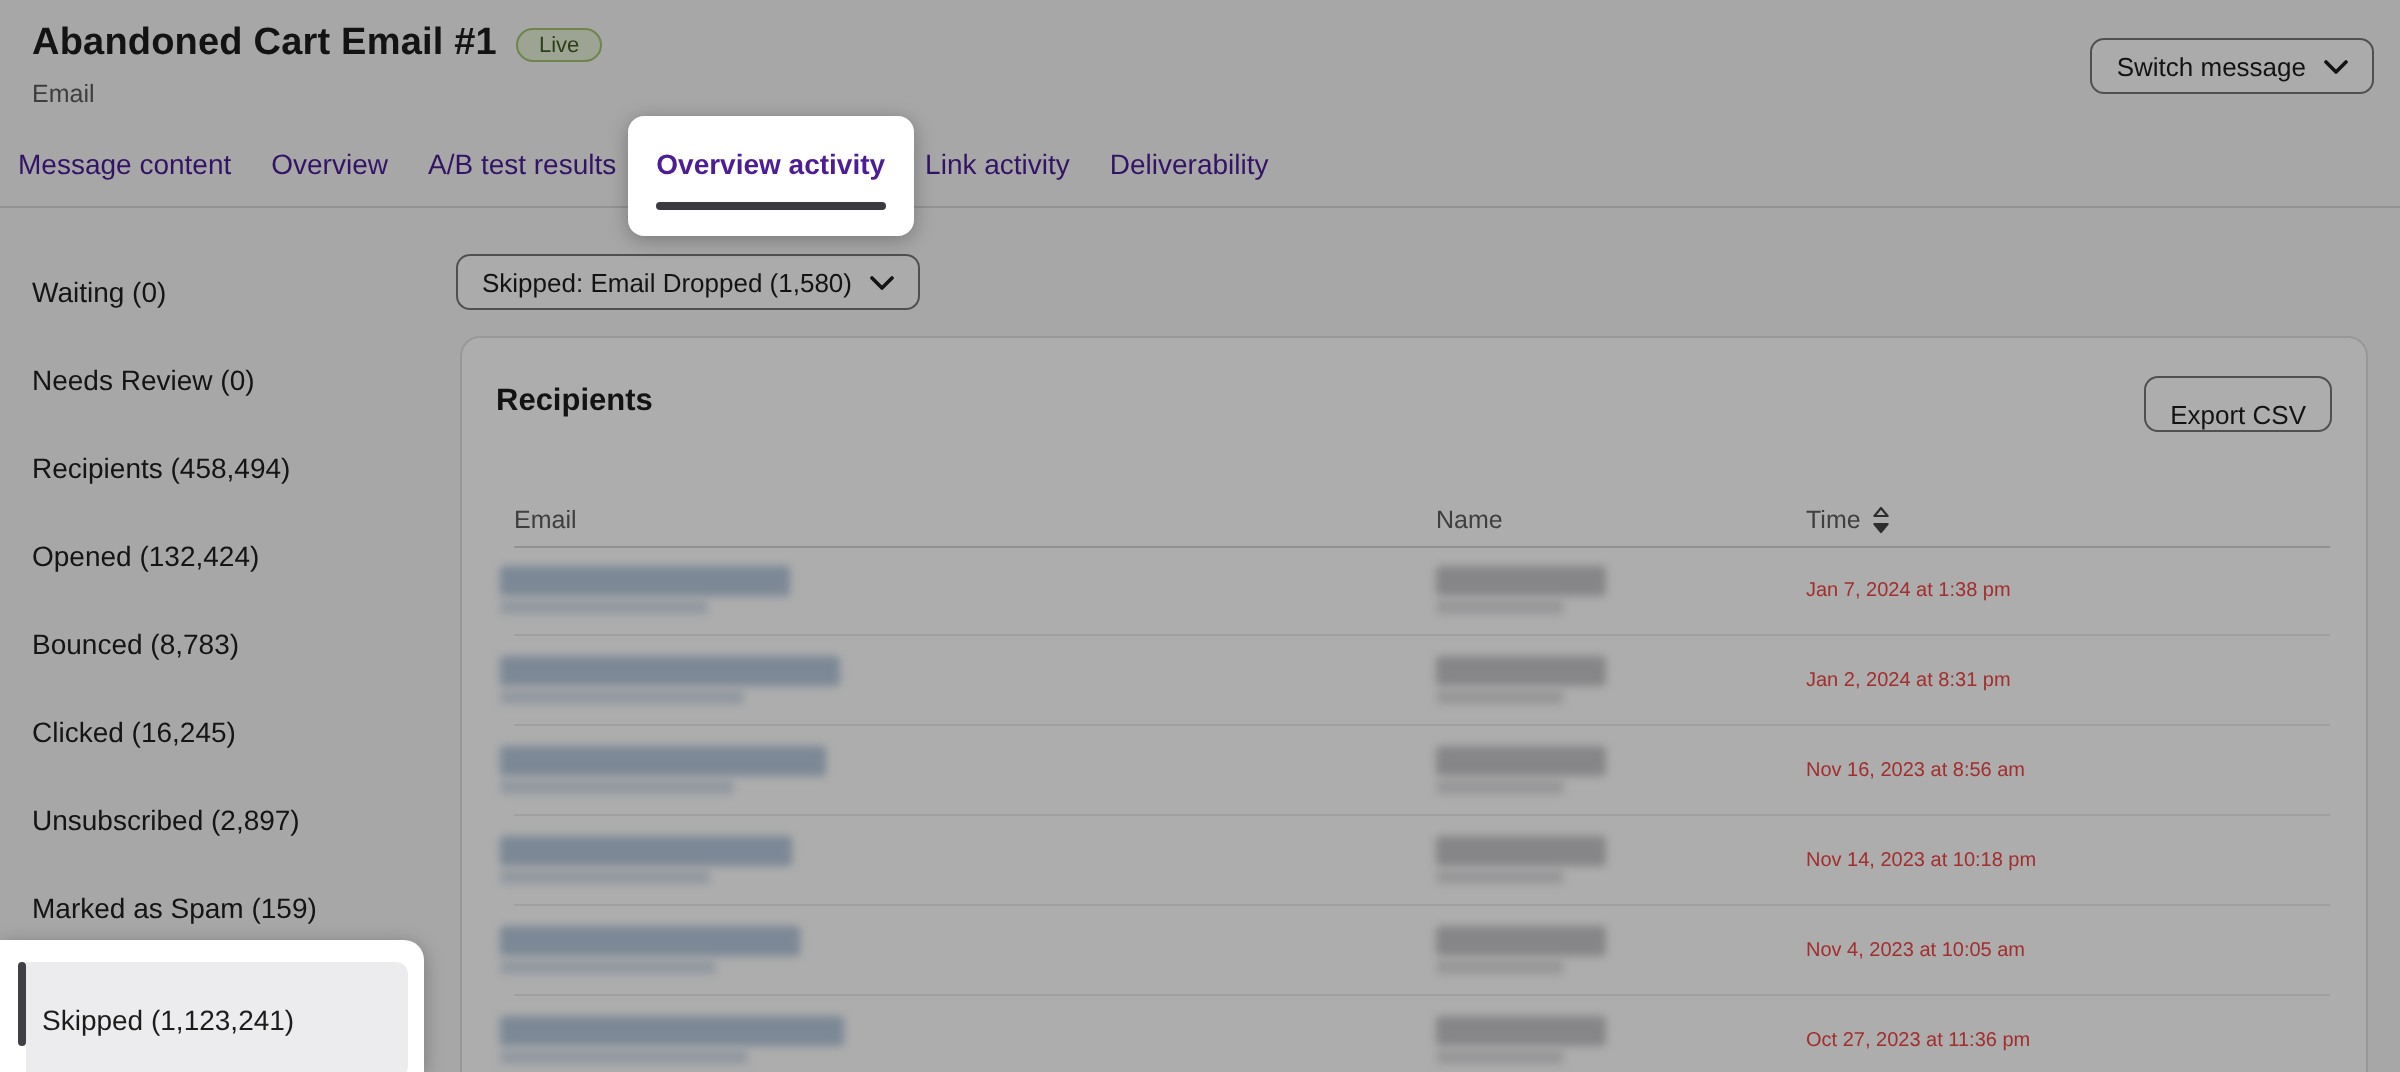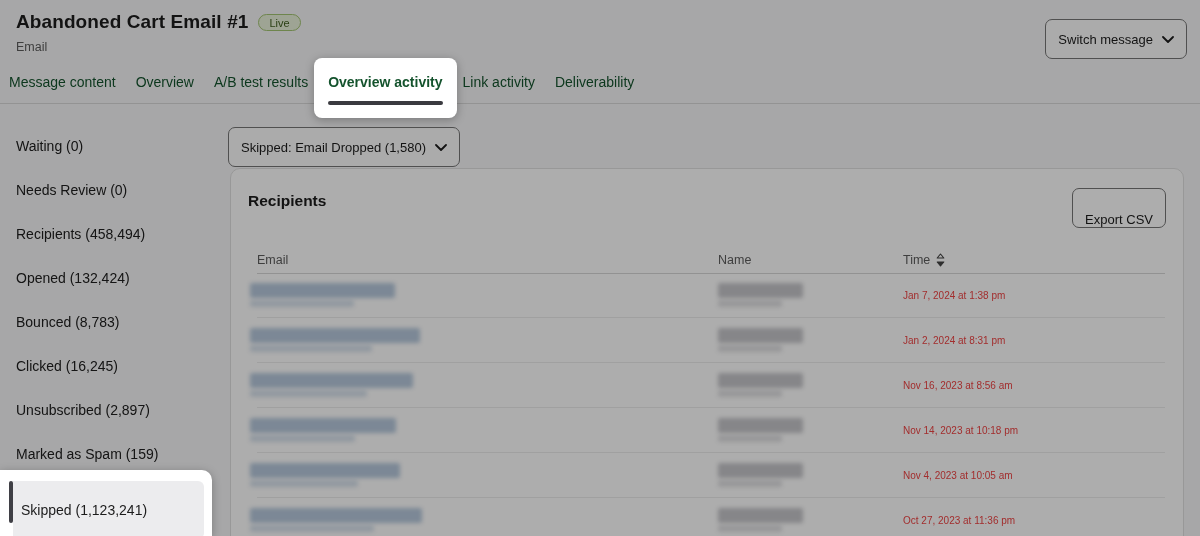--- a/index.html
+++ b/index.html
@@ -22,27 +22,27 @@
   .badge{
     font-size:11px;font-weight:400;line-height:1;
     padding:3px 10px 1px;border-radius:10px;
     background:var(--badge-bg);border:1px solid var(--badge-border);color:var(--badge-text);
   }
   .subtitle{position:absolute;left:16px;top:40px;font-size:12.5px;color:#5c5c5c;}
   .btn{
     display:inline-flex;align-items:center;gap:9px;
     font-size:13px;font-weight:500;color:#1c1c1c;
     background:#fcfcfc;border:1px solid var(--border-strong);border-radius:7px;
-    padding:0 12px;height:40px;cursor:pointer;white-space:nowrap;
+    padding:0 12px;height:28px;cursor:pointer;white-space:nowrap;
     font-family:inherit;
   }
   .switch-btn{position:absolute;right:13px;top:19px;}
   .chev{display:block;}
   
-  .tabs{position:absolute;left:9px;top:74px;display:flex;gap:20px;font-size:14px;color:#14532d;align-items:flex-end;}
+  .tabs{position:absolute;left:9px;top:74px;display:flex;gap:20px;font-size:14px;color:#4c1d95;align-items:flex-end;}
   .tab{line-height:17px;cursor:pointer;white-space:nowrap;}
   .tab.spot{
     position:relative;z-index:60;font-weight:600;
     background:#fff;border-radius:8px;
     padding:16px 14px 27px;margin:-16px -14px -27px;
     box-shadow:0 2px 10px rgba(0,0,0,.28);
   }
   .tab-underline{
     position:absolute;left:14px;right:14px;bottom:13px;height:4px;
     background:#3a3a40;border-radius:2px;

